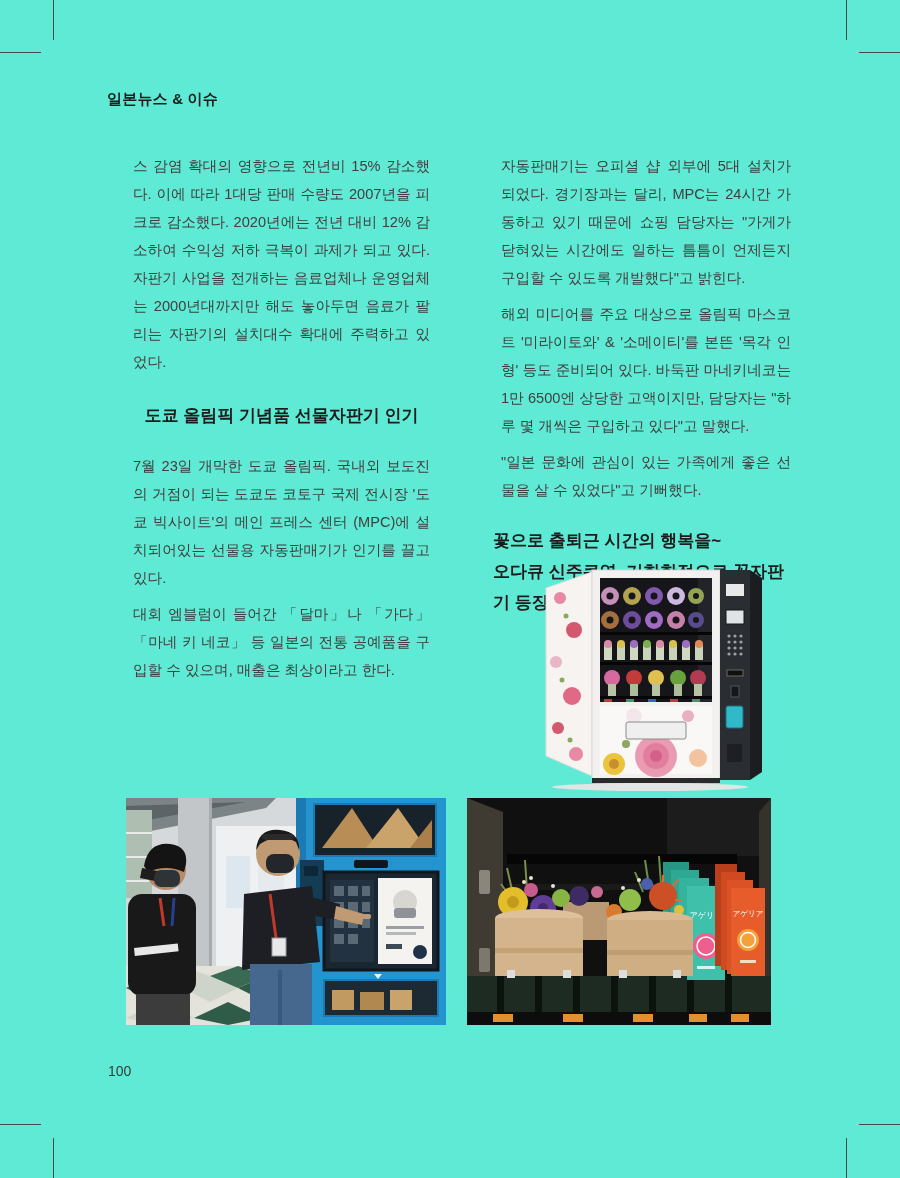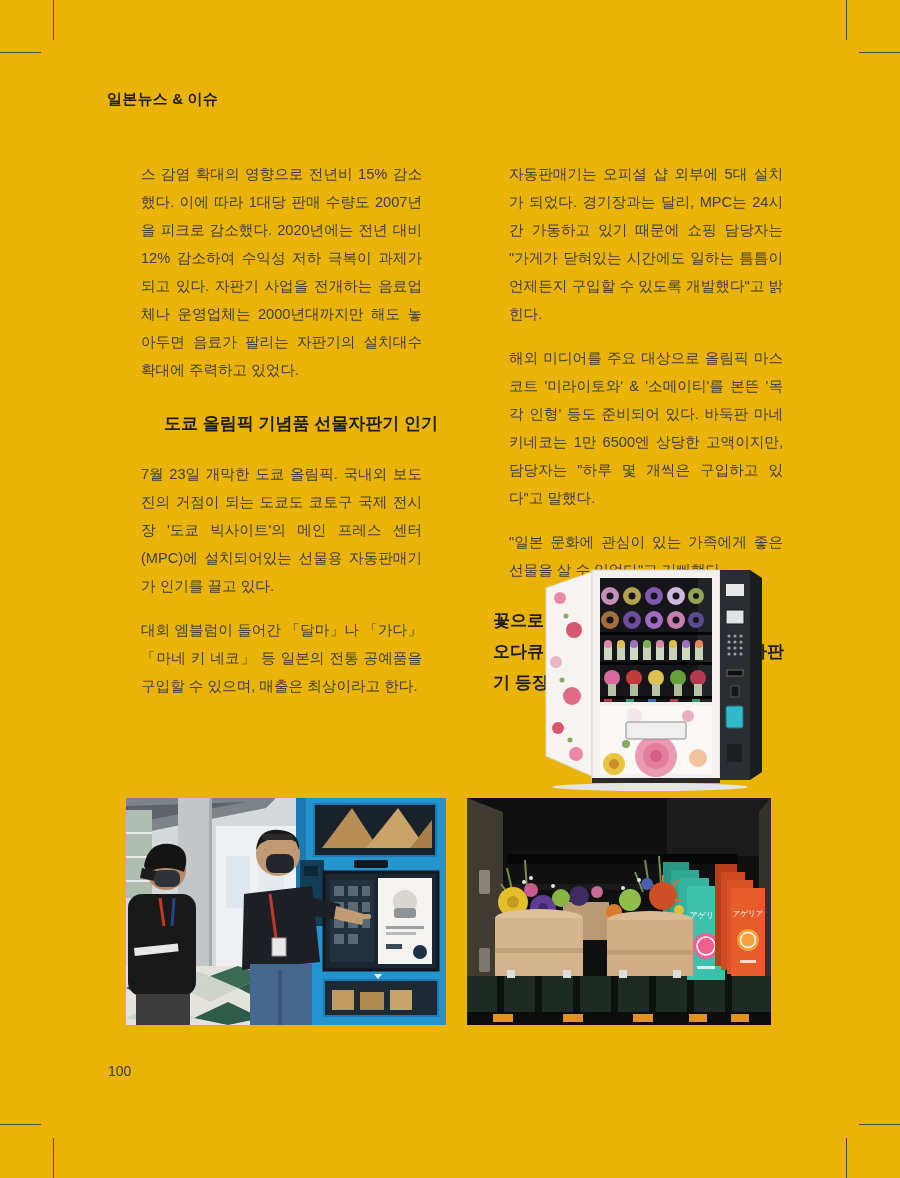--- a/index.html
+++ b/index.html
@@ -1,31 +1,31 @@
 <!DOCTYPE html>
 <html><head>
 <meta charset="utf-8">
 <style>
   html,body{margin:0;padding:0;background:#ffffff;}
   .page{
-    position:relative;width:900px;height:1178px;background:#eab308;overflow:hidden;
+    position:relative;width:900px;height:1178px;background:#5eead4;overflow:hidden;
     font-family:"Liberation Sans","DejaVu Sans",sans-serif;color:#3e3e3e;
   }
   .cm{position:absolute;background:#4a4a4a;}
   .kicker{
     position:absolute;left:107px;top:90px;font-size:15px;font-weight:700;color:#1d1d1d;
     letter-spacing:0.2px;
   }
   .col{position:absolute;top:144px;font-size:14.6px;line-height:28px;text-align:justify;color:#404040;}
-  .col p{margin:16px;}
+  .col p{margin:8px;}
   .col-left{left:125px;width:313px;}
   .col-right{left:493px;width:306px;}
   .sec-heading{
     font-size:17px;font-weight:700;color:#1c1c1c;line-height:26px;
-    margin:27px 0 23px 0;text-align:right;
+    margin:27px 0 23px 0;text-align:center;
   }
   .sec-heading2{
     font-size:17px;font-weight:700;color:#1c1c1c;line-height:31px;
     margin:21px 0 0 0;text-align:left;
   }
   .fig{position:absolute;display:block;}
   .fig svg{display:block;}
   .pagenum{position:absolute;left:108px;top:1063px;font-size:14px;color:#3a3a3a;}
 </style>
 </head>

